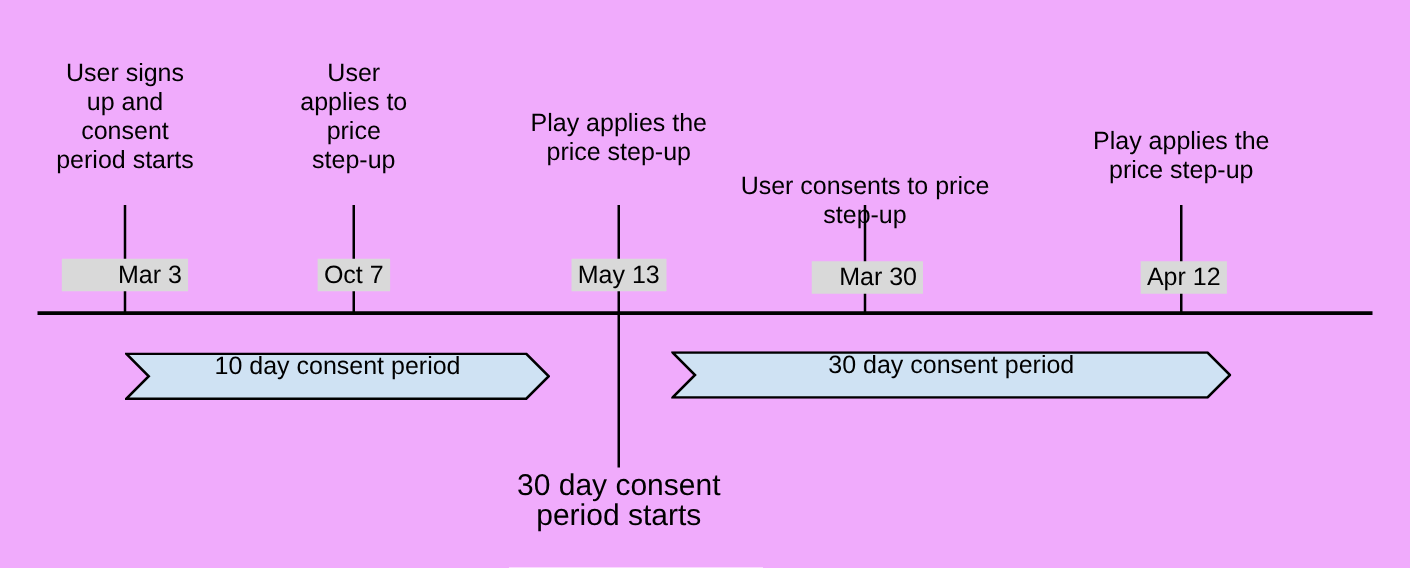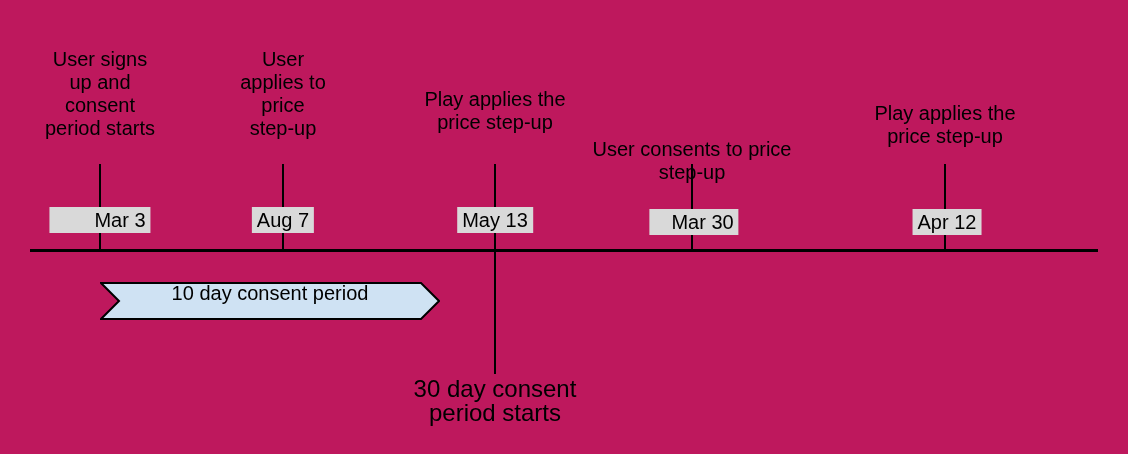--- a/index.html
+++ b/index.html
@@ -4,21 +4,21 @@
 <style>
   html, body {
     margin: 0;
     padding: 0;
     background: #ffffff;
   }
   .canvas {
     position: relative;
     width: 1128px;
     height: 454px;
-    background: #be185d;
+    background: #f0abfc;
     font-family: "Liberation Sans", sans-serif;
     color: #000000;
     overflow: hidden;
   }
   .event-label {
     position: absolute;
     transform: translateX(-50%);
     text-align: center;
     white-space: pre-line;
     font-size: 20px;
@@ -99,33 +99,39 @@
   <div class="event-label" style="left:945px; top:102px;">Play applies the
 price step-up</div>
 
   <div class="tick" style="left:99px;  top:164px; height:86px;"></div>
   <div class="tick" style="left:282px; top:164px; height:86px;"></div>
   <div class="tick" style="left:494px; top:164px; height:86px;"></div>
   <div class="tick" style="left:691px; top:164px; height:86px;"></div>
   <div class="tick" style="left:944px; top:164px; height:86px;"></div>
 
   <div class="date-label" style="left:100px; top:207px;padding-left:45px;">Mar 3</div>
-  <div class="date-label" style="left:283px; top:207px;">Aug 7</div>
+  <div class="date-label" style="left:283px; top:207px;">Oct 7</div>
   <div class="date-label" style="left:495px; top:207px;">May 13</div>
   <div class="date-label" style="left:694px; top:209px;padding-left:22px;">Mar 30</div>
   <div class="date-label" style="left:947px; top:209px;">Apr 12</div>
 
   <div class="timeline"></div>
 
   <div class="banner" style="left:100px; top:282px; width:340px;">
     <svg width="340" height="38" viewBox="0 0 340 38">
       <polygon points="1,1 321,1 339,19 321,37 1,37 19,19" fill="#cfe2f3" stroke="#000000" stroke-width="2" stroke-linejoin="miter"></polygon>
     </svg>
     <div class="banner-text">10 day consent period</div>
   </div>
 
+  <div class="banner" style="left:537px; top:281px; width:448px;">
+    <svg width="448" height="38" viewBox="0 0 448 38">
+      <polygon points="1,1 429,1 447,19 429,37 1,37 19,19" fill="#cfe2f3" stroke="#000000" stroke-width="2" stroke-linejoin="miter"></polygon>
+    </svg>
+    <div class="banner-text">30 day consent period</div>
+  </div>
 
   <div class="tick" style="left:494px; top:252px; height:122px;"></div>
 
   <div class="annotation" style="left:495px; top:377px;">30 day consent
 period starts</div>
 
 </div>
 
 </body></html>

